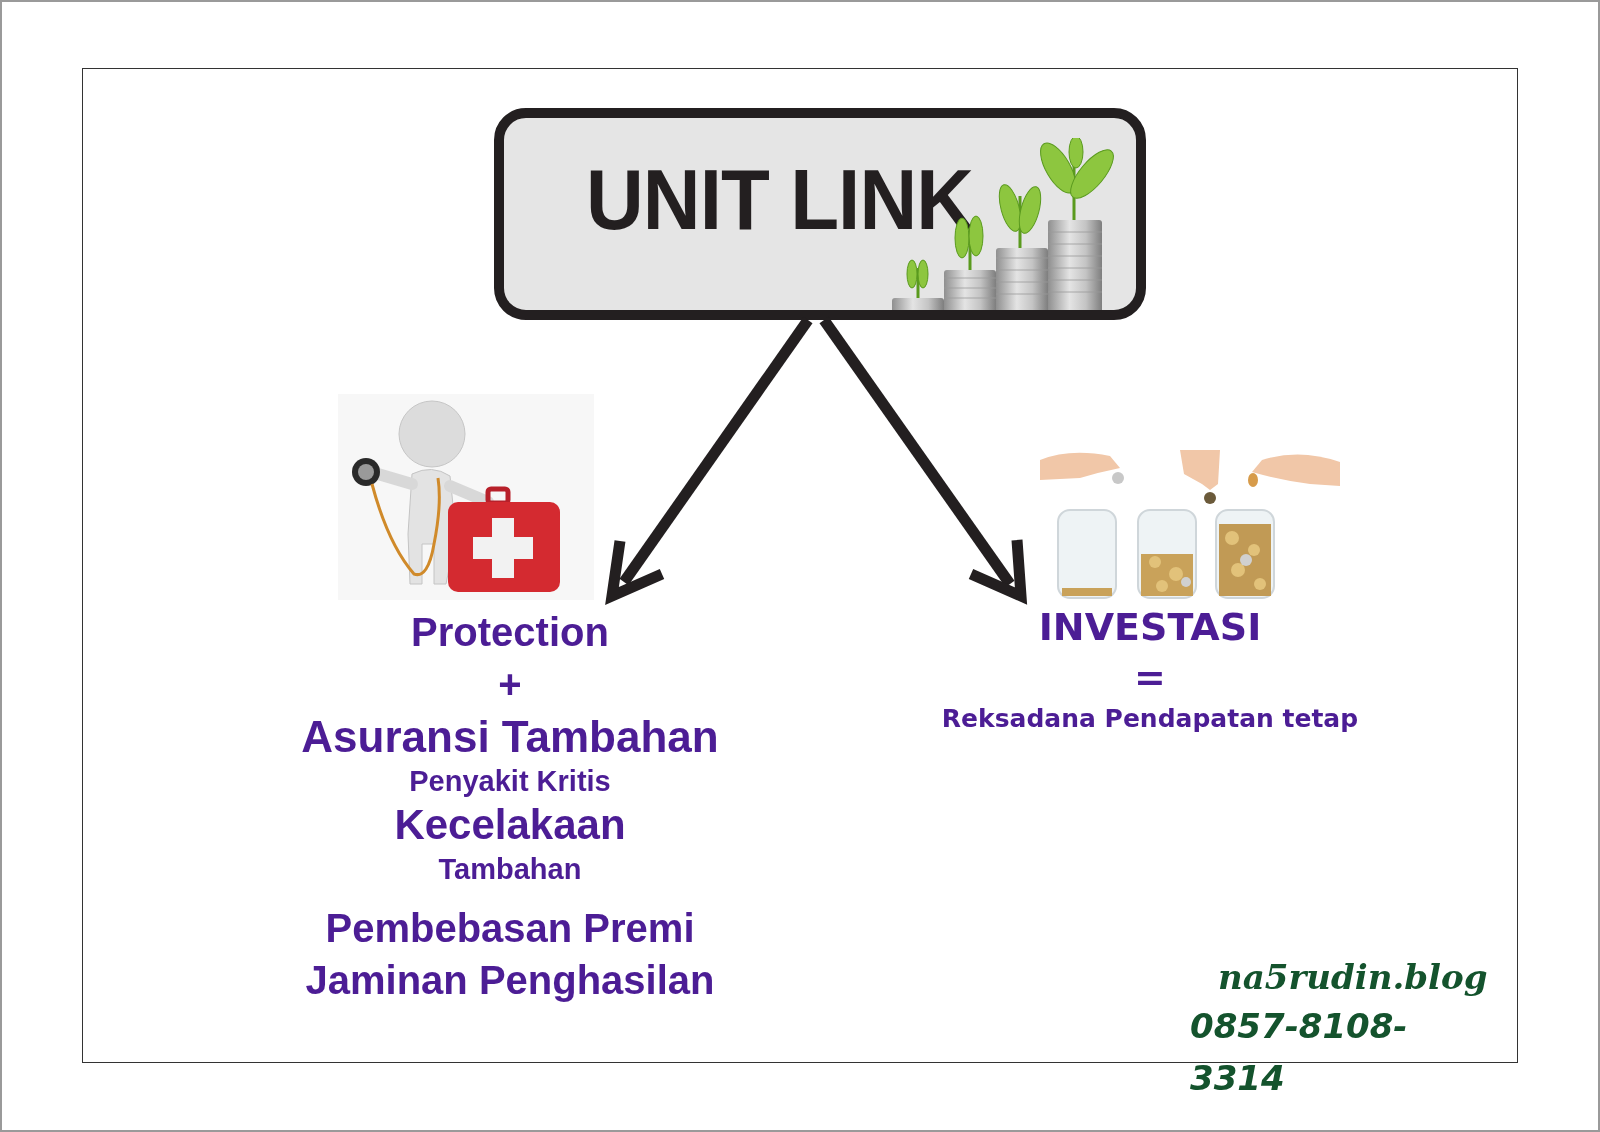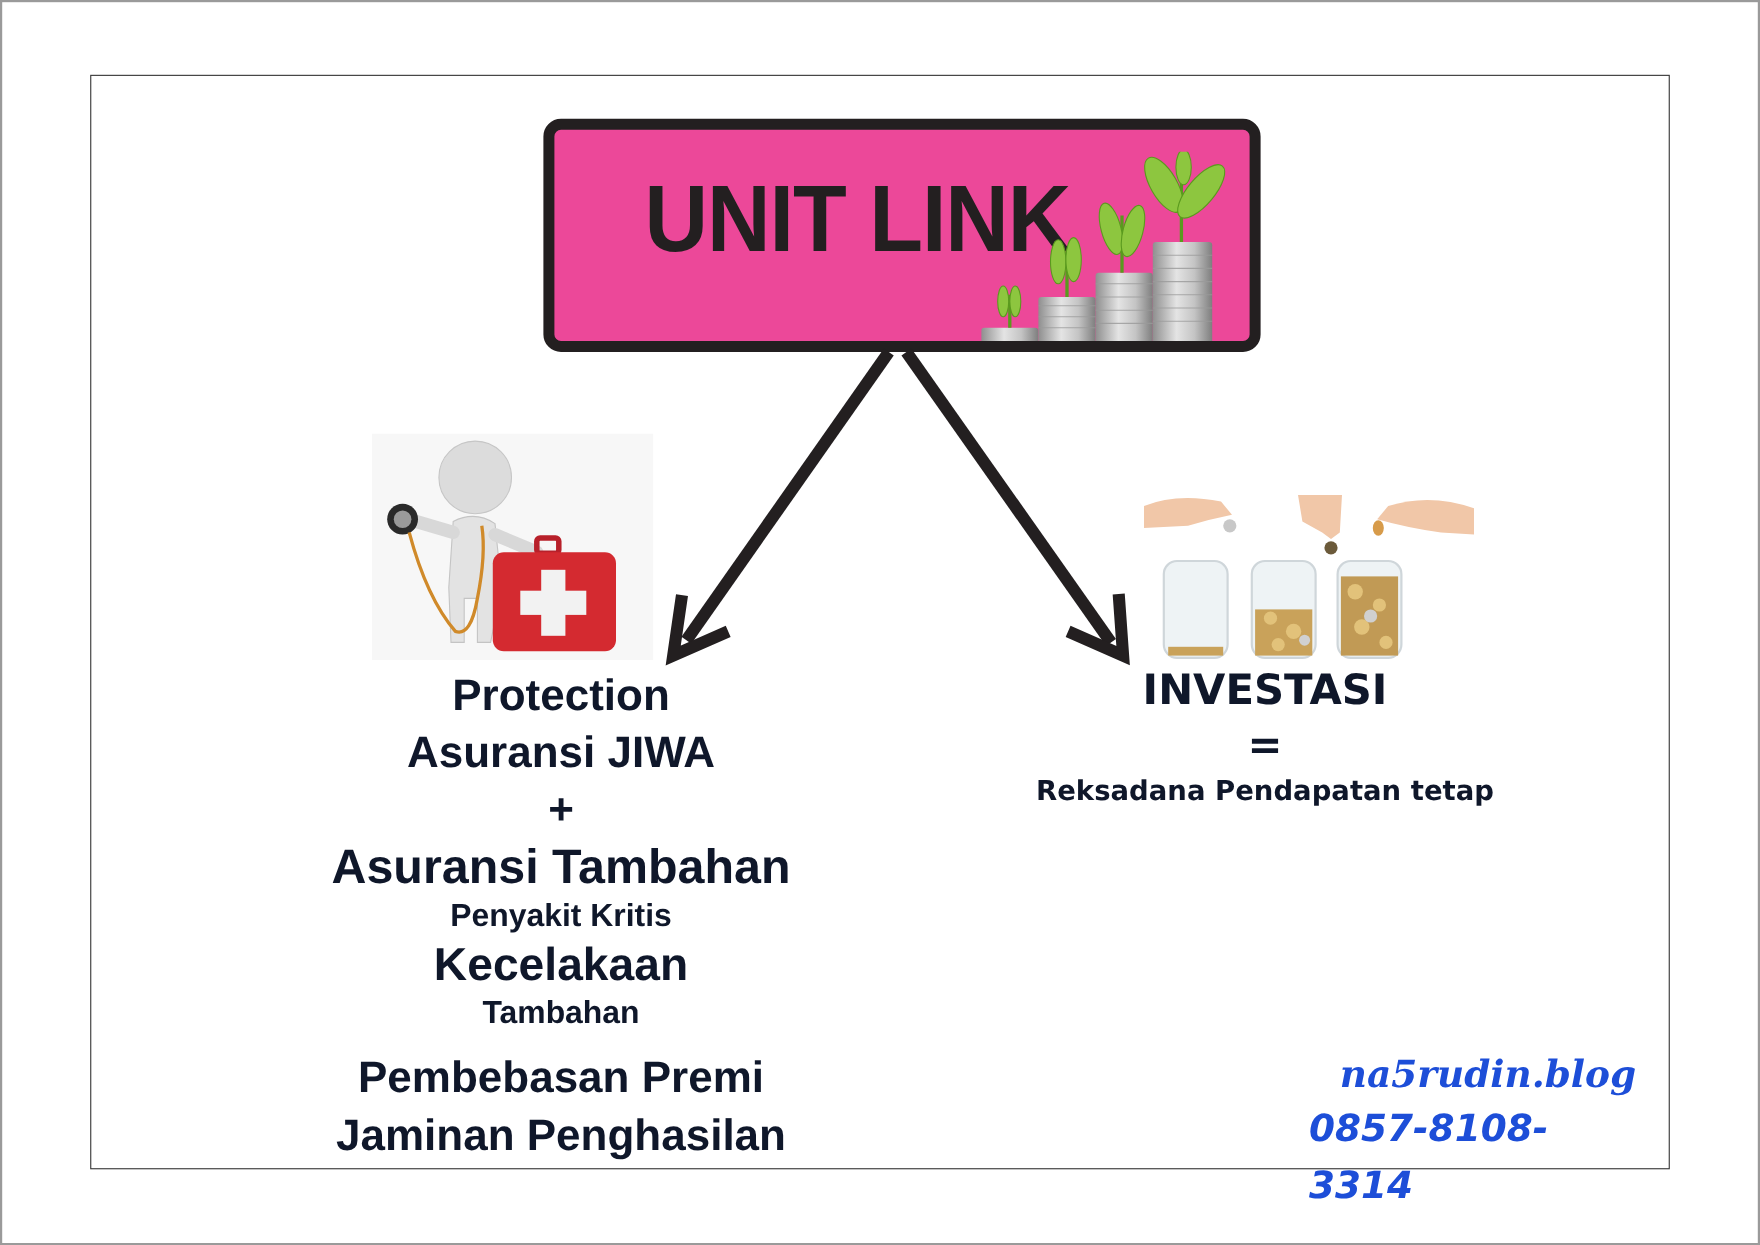--- a/index.html
+++ b/index.html
@@ -1,40 +1,40 @@
 <!DOCTYPE html>
 <html><head>
 <meta charset="utf-8">
 <style>
   html, body { margin:0; padding:0; }
   body { width:1600px; height:1132px; position:relative; background:#ffffff; overflow:hidden; font-family:"Liberation Sans", sans-serif; }
   .outer { position:absolute; left:0; top:0; width:1596px; height:1128px; border:2px solid #9a9a9a; background:#fff; }
   .frame { position:absolute; left:82px; top:68px; width:1434px; height:993px; border:1.5px solid #333; }
-  .title-box { position:absolute; left:494px; top:108px; width:632px; height:192px; border:10px solid #231f20; border-radius:16px; background:#ec4899; overflow:hidden; }
+  .title-box { position:absolute; left:494px; top:108px; width:632px; height:192px; border:10px solid #231f20; border-radius:32px; background:#e5e5e5; overflow:hidden; }
   .title-text { position:absolute; left:82px; top:38px; font-size:86px; font-weight:bold; color:#231f20; letter-spacing:-1px; line-height:1; transform:scaleX(0.93); transform-origin:left top; }
   .plants { position:absolute; left:388px; top:20px; width:244px; height:172px; }
   .arrows { position:absolute; left:0; top:0; width:1600px; height:1132px; pointer-events:none; }
   .img-doctor { position:absolute; left:338px; top:394px; width:256px; height:206px; }
   .img-jars { position:absolute; left:1040px; top:450px; width:300px; height:150px; }
-  .col { position:absolute; text-align:center; color:#0f172a; font-weight:bold; }
+  .col { position:absolute; text-align:center; color:#4c1d95; font-weight:bold; }
   .left-col { left:270px; width:480px; top:606px; font-family:"Liberation Sans", sans-serif; }
   .right-col { left:920px; width:460px; top:602px; font-family:"DejaVu Sans", sans-serif; }
   .l1 { font-size:40px; line-height:52px; }
   .l-plus { font-size:40px; line-height:52px; }
   .l2 { font-size:44px; line-height:54px; }
   .l3 { font-size:29px; line-height:34px; }
   .l4 { font-size:42px; line-height:54px; }
   .l5 { font-size:29px; line-height:34px; }
   .l6 { font-size:40px; line-height:52px; }
   .r1 { font-size:38px; line-height:50px; }
   .r-eq { font-size:38px; line-height:50px; }
   .r2 { font-size:34px; line-height:56px; }
   .r3 { font-size:25px; line-height:34px; }
   .tall-gap { margin-top:16px; }
-  .sig { position:absolute; left:1190px; top:954px; width:300px; color:#1d4ed8; font-style:italic; font-weight:bold; font-family:"DejaVu Sans", sans-serif; }
+  .sig { position:absolute; left:1190px; top:954px; width:300px; color:#14532d; font-style:italic; font-weight:bold; font-family:"DejaVu Sans", sans-serif; }
   .sig .blog { font-size:34px; line-height:46px; text-align:left; padding-left:28px; font-family:"DejaVu Serif", serif; }
   .sig .phone { font-size:34px; line-height:52px; }
 </style>
 </head>
 <body>
 
 <div class="outer"></div>
 <div class="frame"></div>
 
 <div class="title-box">
@@ -141,21 +141,20 @@
       <circle cx="220" cy="134" r="6"></circle>
   </g>
   <g fill="#d0d0d0">
       <circle cx="146" cy="132" r="5"></circle>
       <circle cx="206" cy="110" r="6"></circle>
     </g>
 </svg>
 
 <div class="col left-col">
   <div class="l1">Protection</div>
-  <div class="l1">Asuransi JIWA</div>
   <div class="l-plus">+</div>
   <div class="l2">Asuransi Tambahan</div>
   <div class="l3">Penyakit Kritis</div>
   <div class="l4">Kecelakaan</div>
   <div class="l5">Tambahan</div>
   <div class="l6 tall-gap">Pembebasan Premi</div>
   <div class="l6">Jaminan Penghasilan</div>
 </div>
 
 <div class="col right-col">

